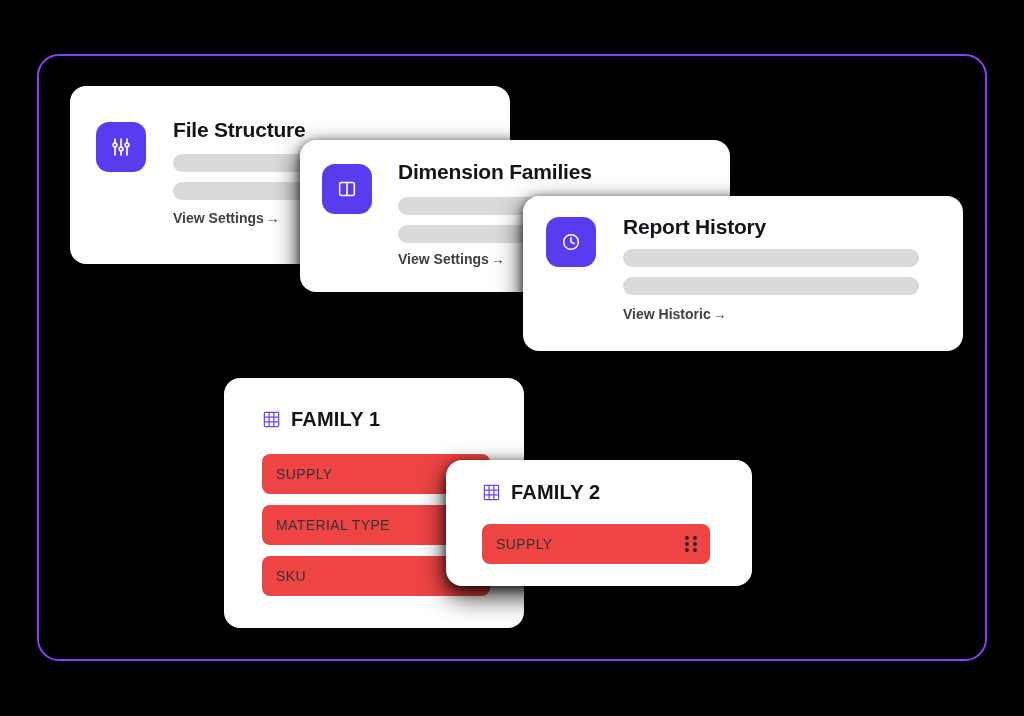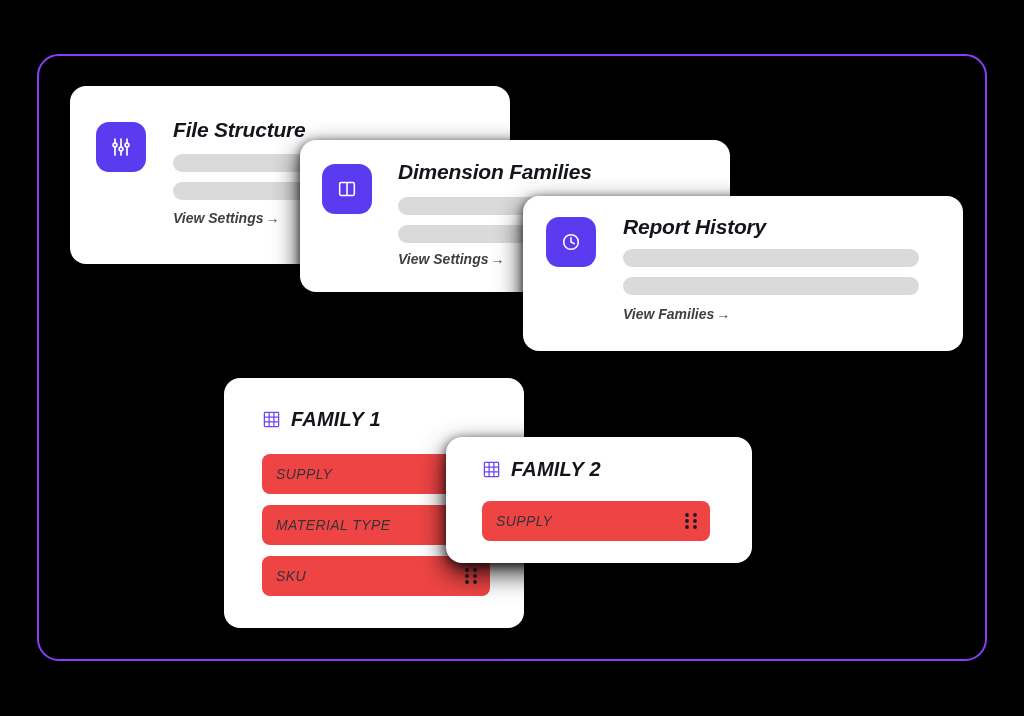--- a/index.html
+++ b/index.html
@@ -11,21 +11,20 @@
     background: #000000;
     font-family: "Liberation Sans", sans-serif;
     overflow: hidden;
   }
 
   #stage {
     position: relative;
     width: 1024px;
     height: 716px;
     background: #000000;
-    font-style: italic;
   }
 
   
   .frame {
     position: absolute;
     left: 37px;
     top: 54px;
     width: 950px;
     height: 607px;
     border: 2px solid #8B3DFF;
@@ -142,21 +141,21 @@
   .drag-dots { width: 14px; height: 18px; display: block; cursor: grab; }
 
   
   #card-family-1 { left: 224px; top: 378px; width: 300px; height: 250px; }
   #card-family-1 .family-head { left: 38px; top: 30px; }
   #card-family-1 .r1 { left: 38px; top: 76px;  width: 228px; }
   #card-family-1 .r2 { left: 38px; top: 127px; width: 228px; }
   #card-family-1 .r3 { left: 38px; top: 178px; width: 228px; }
 
   
-  #card-family-2 { left: 446px; top: 437px; width: 306px; height: 126px; }
+  #card-family-2 { left: 446px; top: 460px; width: 306px; height: 126px; }
   #card-family-2 .family-head { left: 36px; top: 21px; }
   #card-family-2 .r1 { left: 36px; top: 64px; width: 228px; }
 
   
   #card-file-structure     { z-index: 1; }
   #card-dimension-families { z-index: 2; }
   #card-report-history     { z-index: 3; padding-left: 6px; }
   #card-family-1           { z-index: 4; }
   #card-family-2           { z-index: 5; }
 </style>
@@ -220,21 +219,21 @@
         <polyline points="12,7.5 12,12 15.5,13.8"></polyline>
       </svg>
     </div>
 
     <div class="info-title">Report History</div>
 
     <div class="skel s1"></div>
     <div class="skel s2"></div>
 
     <div class="info-link">
-      <span>View Families</span><span class="arrow">→</span>
+      <span>View Historic</span><span class="arrow">→</span>
     </div>
   </div>
 
   <div class="card family-card" id="card-family-1">
 
     <div class="family-head">
       <svg class="grid-ico" viewBox="0 0 24 24" fill="none" stroke="#6D46F2" stroke-width="1.6">
         <rect x="3" y="3" width="18" height="18" rx="1"></rect>
         <line x1="9" y1="3" x2="9" y2="21"></line>
         <line x1="15" y1="3" x2="15" y2="21"></line>

